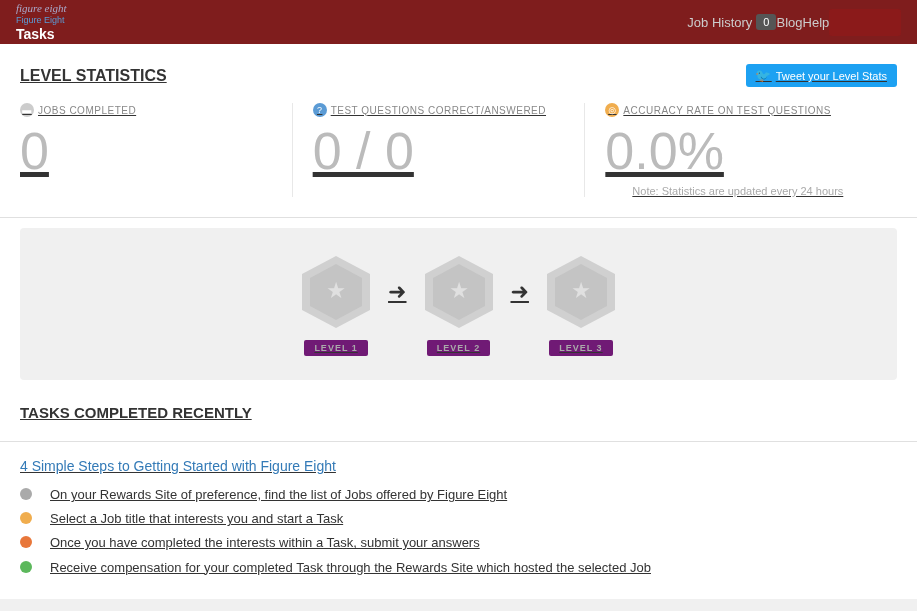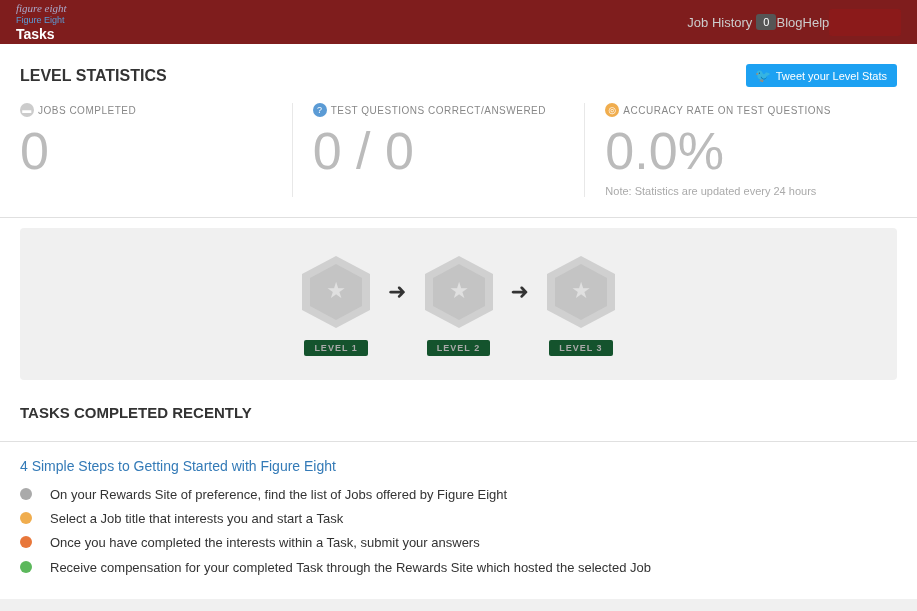--- a/index.html
+++ b/index.html
@@ -14,40 +14,40 @@
       padding: 0 16px;
       justify-content: space-between;
     }
     .header-left { display: flex; align-items: center; gap: 8px; }
     .header-right { display: flex; align-items: center; }
     .header-link { color: #ccc; font-size: 13px; text-decoration: none; cursor: pointer; }
     .msg-badge { background: #555; color: #fff; font-size: 11px; padding: 2px 7px; border-radius: 3px; margin-left: 4px; }
     .btn-red { background: #8b1a1a; color: #fff; border: none; padding: 6px 16px; border-radius: 3px; font-size: 13px; cursor: pointer; }
 
     
-    .main { background: #fff; margin: 0; padding: 0; }
+    .main { background: #fff; margin: 0; padding: 0; text-decoration: underline; }
     .section { padding: 20px 20px; border-bottom: 1px solid #e0e0e0; }
 
     
     .level-stats-header { display: flex; justify-content: space-between; align-items: center; margin-bottom: 16px; }
     .level-stats-title { font-size: 16px; font-weight: bold; color: #333; text-transform: uppercase; }
     .tweet-btn { background: #1da1f2; color: #fff; border: none; padding: 4px 10px; border-radius: 3px; font-size: 11px; cursor: pointer; display: flex; align-items: center; gap: 4px; }
     .tweet-icon { font-size: 13px; }
 
     .stats-grid { display: flex; gap: 0; }
     .stat-col { flex: 1; border-right: 1px solid #e8e8e8; padding-right: 20px; margin-right: 20px; }
     .stat-col:last-child { border-right: none; }
     .stat-label { font-size: 10px; color: #888; text-transform: uppercase; letter-spacing: 0.5px; margin-bottom: 8px; display: flex; align-items: center; gap: 4px; }
     .stat-icon { display: inline-block; width: 14px; height: 14px; background: #ccc; border-radius: 50%; text-align: center; font-size: 9px; line-height: 14px; color: #fff; }
     .stat-icon.blue { background: #5b9bd5; }
     .stat-icon.yellow { background: #f0ad4e; }
     .stat-value { font-size: 52px; font-weight: 200; color: #bbb; line-height: 1; }
-    .stat-note { font-size: 11px; color: #aaa; margin-top: 8px; }
+    .stat-note { font-size: 11px; color: #aaa; margin-top: 8px; margin-left: 27px; }
     .level-badge { display: flex; flex-direction: column; align-items: center; gap: 8px; }
-    .badge-label-box { background: #14532d; color: #aaa; font-size: 9px; font-weight: bold; text-transform: uppercase; letter-spacing: 1px; padding: 3px 10px; border-radius: 2px; }
+    .badge-label-box { background: #701a75; color: #aaa; font-size: 9px; font-weight: bold; text-transform: uppercase; letter-spacing: 1px; padding: 3px 10px; border-radius: 2px; }
     .arrow { font-size: 22px; color: #333; margin: 0 12px; margin-bottom: 24px; }
 
     
     .tasks-header { font-size: 15px; font-weight: bold; color: #333; text-transform: uppercase; margin-bottom: 0; }
 
     
     .getting-started { padding: 16px 20px; }
     .gs-link { color: #337ab7; font-size: 14px; text-decoration: none; display: block; margin-bottom: 12px; }
     .gs-list { list-style: none; }
     .gs-list li { display: flex; align-items: flex-start; gap: 18px; margin-bottom: 6px; font-size: 13px; color: #333; line-height: 1.4; }

